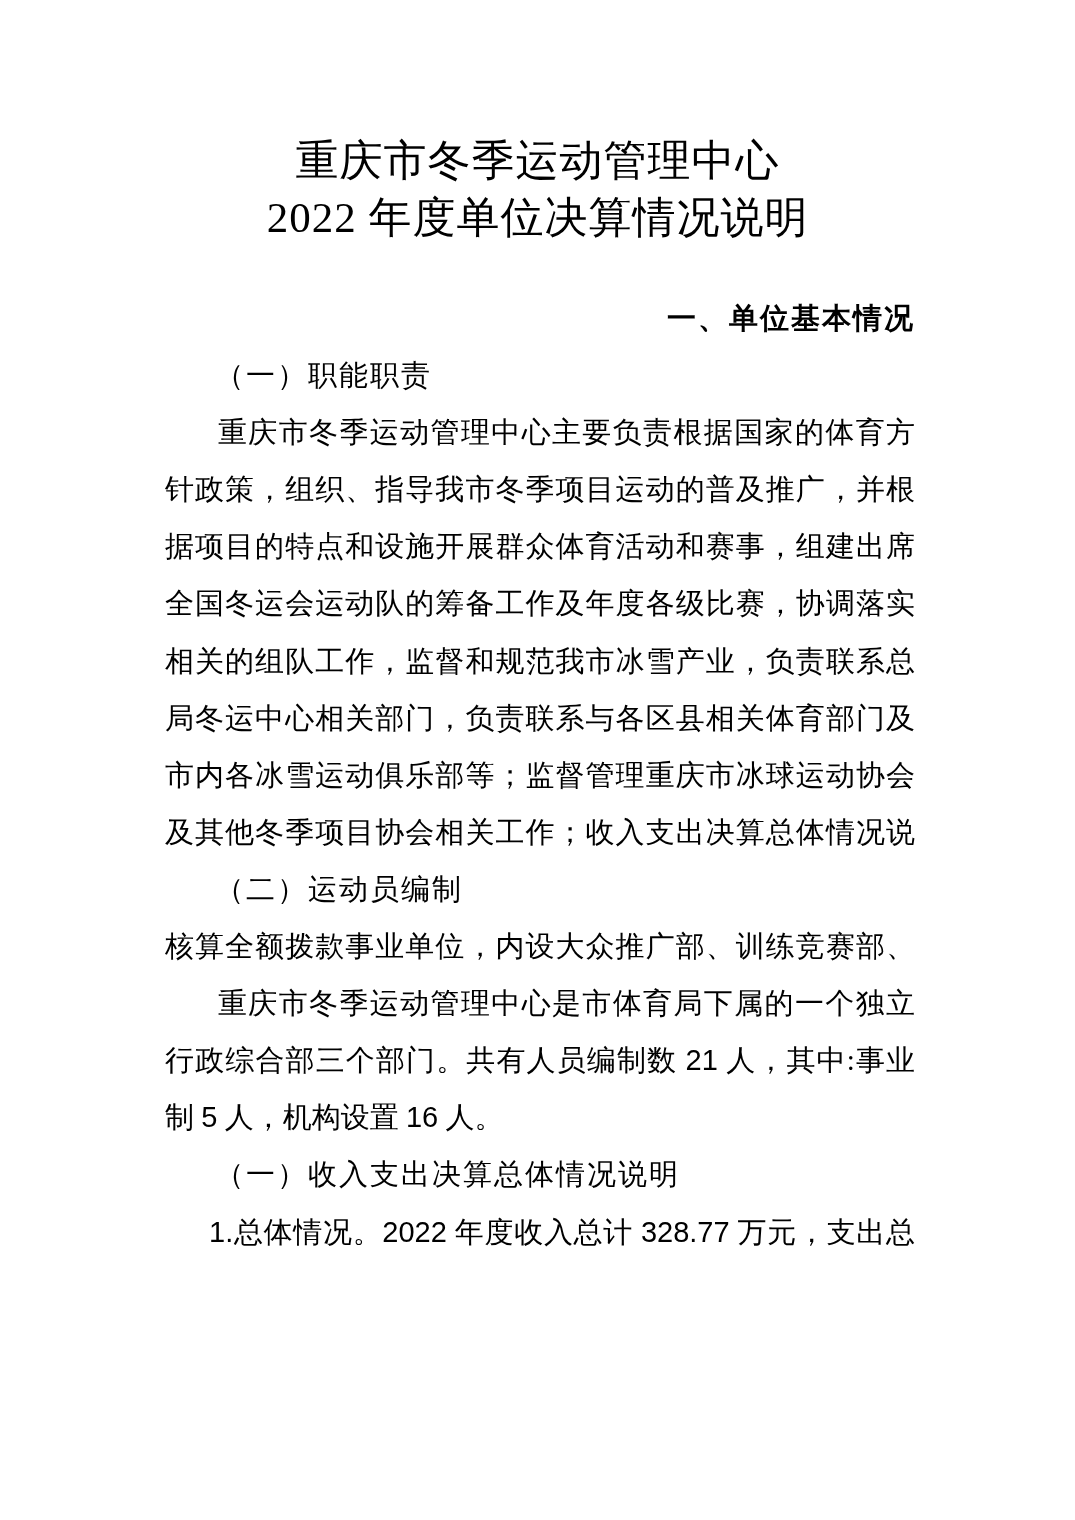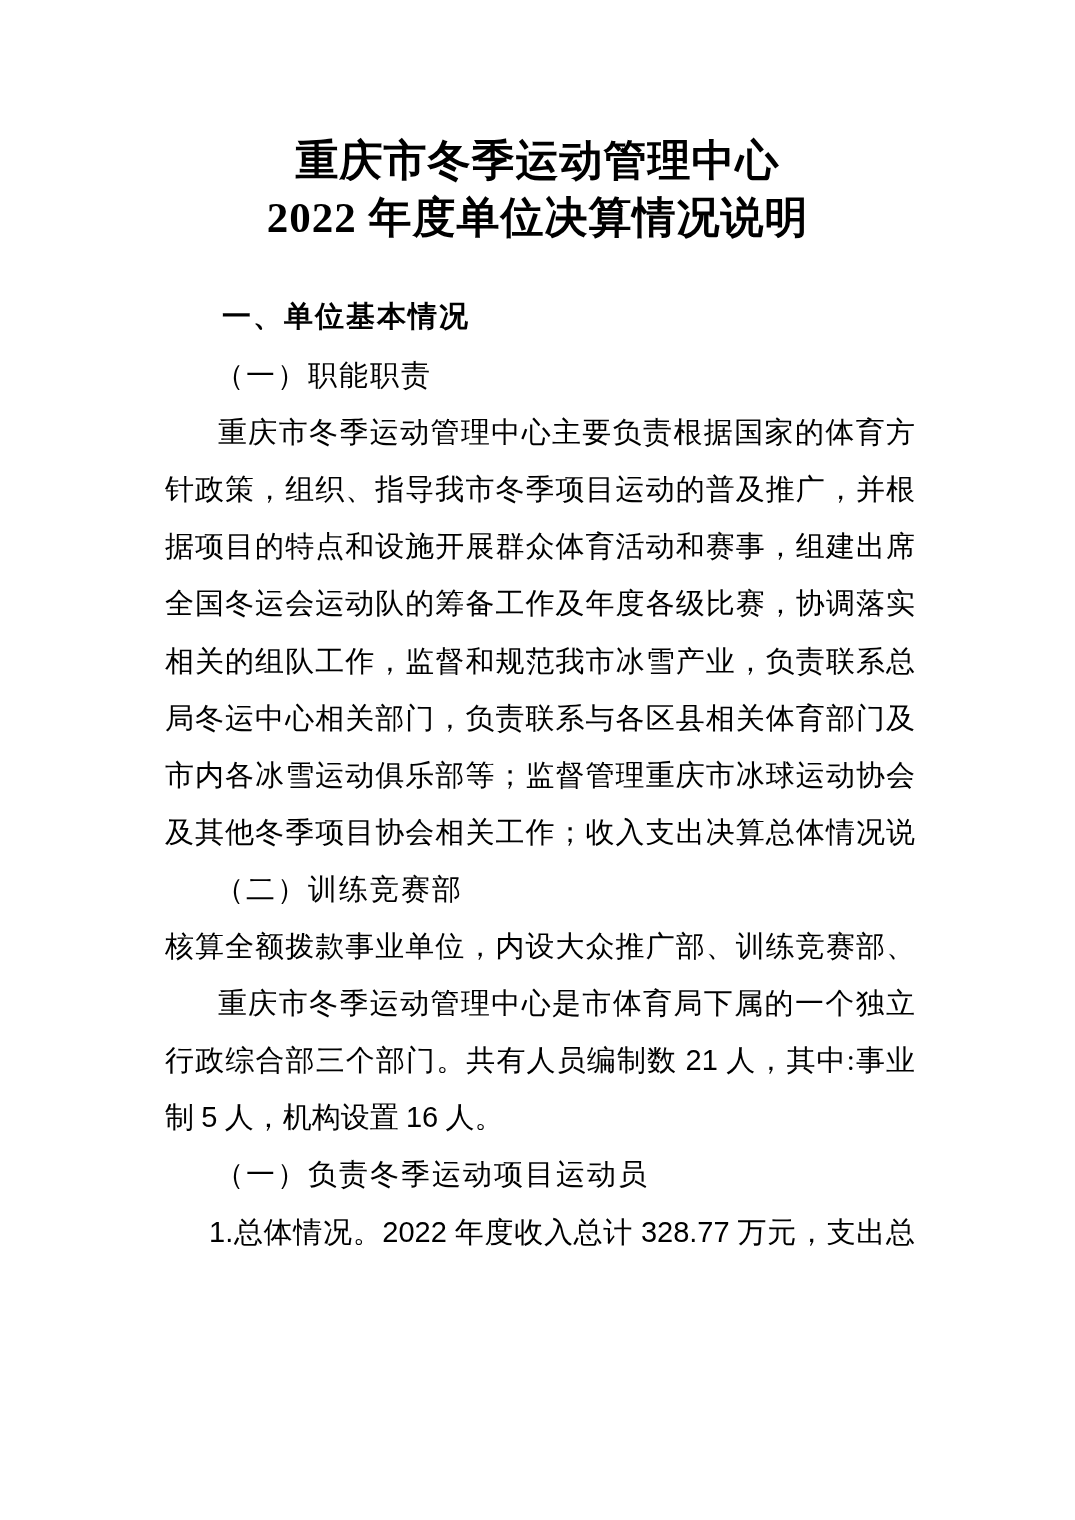--- a/index.html
+++ b/index.html
@@ -10,21 +10,21 @@
     margin: 0 auto;
     background: #ffffff;
     color: #000000;
     overflow: hidden;
     font-family: "Liberation Serif", serif;
   }
   .title-block {
     padding-top: 132px;
     text-align: center;
     font-family: "Liberation Serif", serif;
-    font-weight: bold;
+    font-weight: normal;
     font-size: 43px;
     line-height: 57px;
     letter-spacing: 1px;
   }
   .content {
     margin: 44px 160px 0 165px;
     width: 750px;
     font-size: 29px;
     line-height: 57.1px;
   }
@@ -35,24 +35,25 @@
   
   .j {
     text-align: justify;
     text-align-last: justify;
   }
   
   .ind-a { text-indent: 53px; }
   .ind-b { text-indent: 44px; }
   
   .h1 {
-    font-family: Liberation Mono, monospace;
+    font-family: Liberation Sans, sans-serif;
     font-weight: bold;
     text-indent: 57px;
     letter-spacing: 2px;
+    text-align: right;
   }
   
   .h2 {
     text-indent: 50px;
     letter-spacing: 2px;
   }
   
   .num {
     font-family: "Liberation Sans", sans-serif;
   }
@@ -75,27 +76,27 @@
 
     <div class="ln j ind-a">重庆市冬季运动管理中心主要负责根据国家的体育方</div>
     <div class="ln j">针政策，组织、指导我市冬季项目运动的普及推广，并根</div>
     <div class="ln j">据项目的特点和设施开展群众体育活动和赛事，组建出席</div>
     <div class="ln j">全国冬运会运动队的筹备工作及年度各级比赛，协调落实</div>
     <div class="ln j">相关的组队工作，监督和规范我市冰雪产业，负责联系总</div>
     <div class="ln j">局冬运中心相关部门，负责联系与各区县相关体育部门及</div>
     <div class="ln j">市内各冰雪运动俱乐部等；监督管理重庆市冰球运动协会</div>
     <div class="ln j">及其他冬季项目协会相关工作；收入支出决算总体情况说明</div>
 
-    <div class="ln h2">（二）训练竞赛部</div>
+    <div class="ln h2">（二）运动员编制</div>
 
     <div class="ln j">核算全额拨款事业单位，内设大众推广部、训练竞赛部、</div>
     <div class="ln j ind-a">重庆市冬季运动管理中心是市体育局下属的一个独立</div>
     <div class="ln j"><span>行政综合部三个部门。共有人员编制数 </span><span class="num">21</span><span> 人，其中:事业编</span></div>
     <div class="ln"><span>制 </span><span class="num">5</span><span> 人，机构设置 </span><span class="num">16</span><span> 人。</span></div>
 
 
-    <div class="ln h2">（一）负责冬季运动项目运动员</div>
+    <div class="ln h2">（一）收入支出决算总体情况说明</div>
 
     <div class="ln j ind-b"><span class="num">1.</span><span>总体情况。</span><span class="num">2022</span><span> 年度收入总计 </span><span class="num">328.77</span><span> 万元，支出总</span></div>
 
   </div>
 
 </div>
 
 </body></html>

